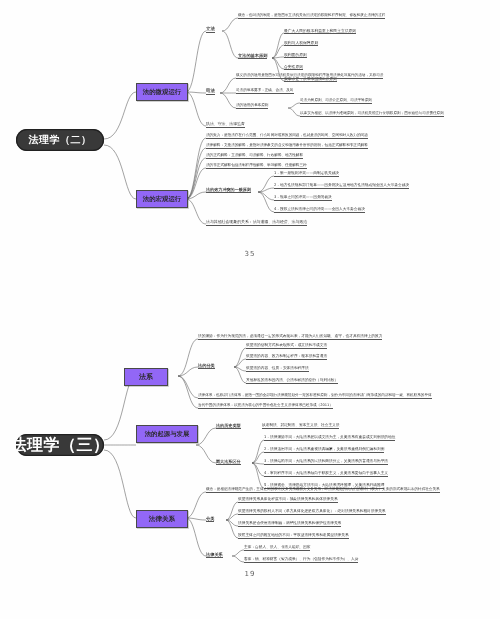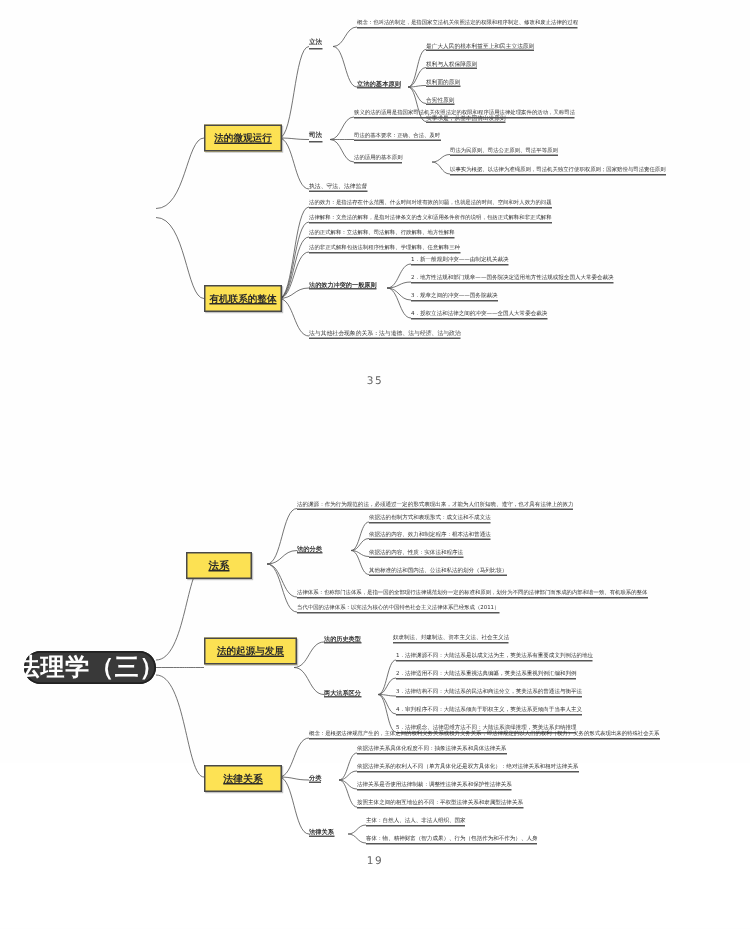--- a/index.html
+++ b/index.html
@@ -35,28 +35,27 @@
     border-radius:999px;
     font-weight:bold;
     letter-spacing:.5px;
     display:flex;align-items:center;justify-content:center;
     box-shadow:0 0 0 1.2px #111 inset;
     white-space:nowrap;
   }
   
   .branch{
     position:absolute;
-    background:#fde047;
+    background:#8b5cf6;
     border:.7px solid #3c3c3c;
     color:#1b1b1b;
     font-weight:bold;
     display:flex;align-items:center;justify-content:center;
     white-space:nowrap;
     box-shadow:.8px .8px 0 rgba(0,0,0,.25);
-    text-decoration:underline;
   }
   
   .leaf{
     position:absolute;
     color:#1d1d1d;
     white-space:nowrap;
     border-bottom:.55px solid #4a4a4a;
     padding-bottom:.5px;
     line-height:1.05;
     transform-origin:left center;
@@ -115,24 +114,25 @@
       <path d="M186,199 C196,199 196,168 206,168"></path>
       <path d="M186,199 C196,199 196,192 206,192"></path>
       <path d="M186,199 C196,199 196,224 206,224"></path>
 
       <path d="M258,192 C266,192 266,176 274,176"></path>
       <path d="M258,192 C266,192 266,188 274,188"></path>
       <path d="M258,192 C266,192 266,200 274,200"></path>
       <path d="M258,192 C266,192 266,212 274,212"></path>
     </svg>
 
+    <div class="root" style="left:16px;top:129px;width:88px;height:22px;font-size:10px;">法理学（二）</div>
 
     <div class="branch" style="left:136px;top:83px;width:50px;height:16px;font-size:6.4px;">法的微观运行</div>
 
-    <div class="branch" style="left:136px;top:190px;width:50px;height:16px;font-size:6.4px;">有机联系的整体</div>
+    <div class="branch" style="left:136px;top:190px;width:50px;height:16px;font-size:6.4px;">法的宏观运行</div>
 
     <div class="sub" style="left:206px;top:27px;font-size:4.4px;border-bottom:.5px solid #4a4a4a;">立法</div>
     <div class="leaf" style="left:238px;top:14px;font-size:3.6px;">概念：也叫法的制定，是指国家立法机关依照法定的权限和程序制定、修改和废止法律的过程</div>
     <div class="sub" style="left:238px;top:54px;font-size:4.2px;border-bottom:.5px solid #4a4a4a;">立法的基本原则</div>
 
     <div class="leaf" style="left:284px;top:29px;font-size:3.8px;">最广大人民的根本利益至上和民主立法原则</div>
     <div class="leaf" style="left:284px;top:41px;font-size:3.8px;">权利与人权保障原则</div>
     <div class="leaf" style="left:284px;top:53px;font-size:3.8px;">权利面的原则</div>
     <div class="leaf" style="left:284px;top:65px;font-size:3.8px;">合宪性原则</div>
     <div class="leaf" style="left:284px;top:77px;font-size:3.8px;">实事求是，从基本国情出发原则</div>

